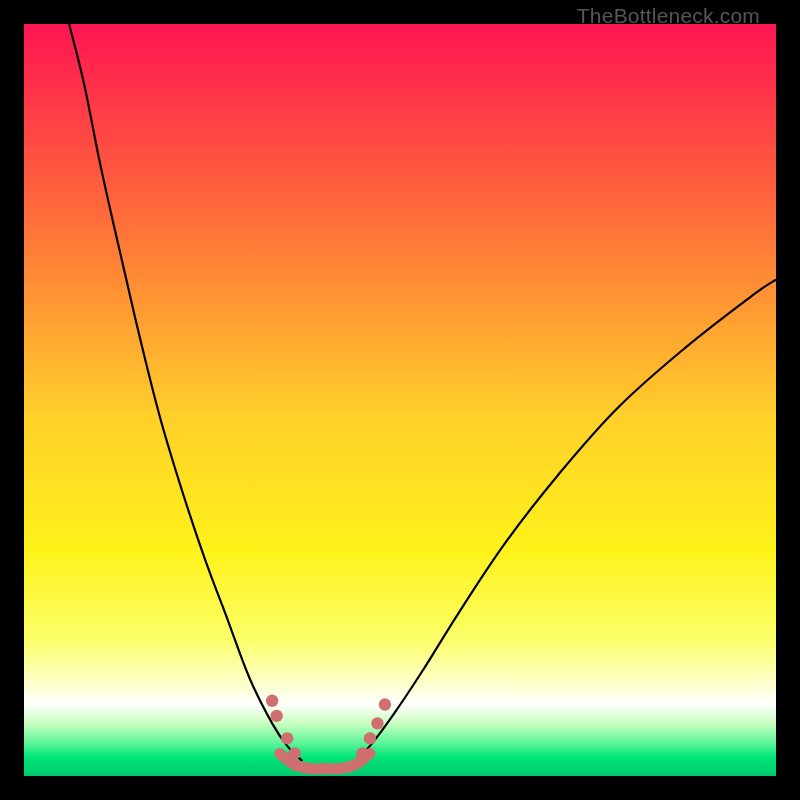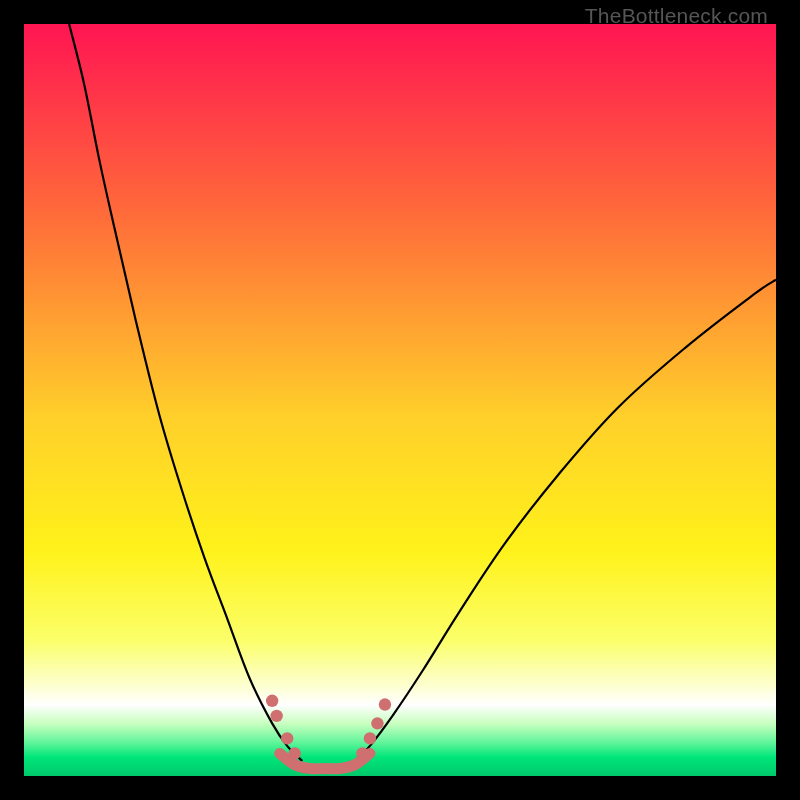--- a/index.html
+++ b/index.html
@@ -29,21 +29,21 @@
   .gradient {
     position: absolute;
     left: 0;
     top: 0;
     width: 100%;
     height: 100%;
   }
   .watermark {
     position: absolute;
     top: 4px;
-    right: 32px;
+    right: 40px;
     font-family: Arial, Helvetica, sans-serif;
     font-size: 21px;
     font-weight: 500;
     color: #565656;
     letter-spacing: 0.2px;
   }
   svg.curves {
     position: absolute;
     left: 0;
     top: 0;

